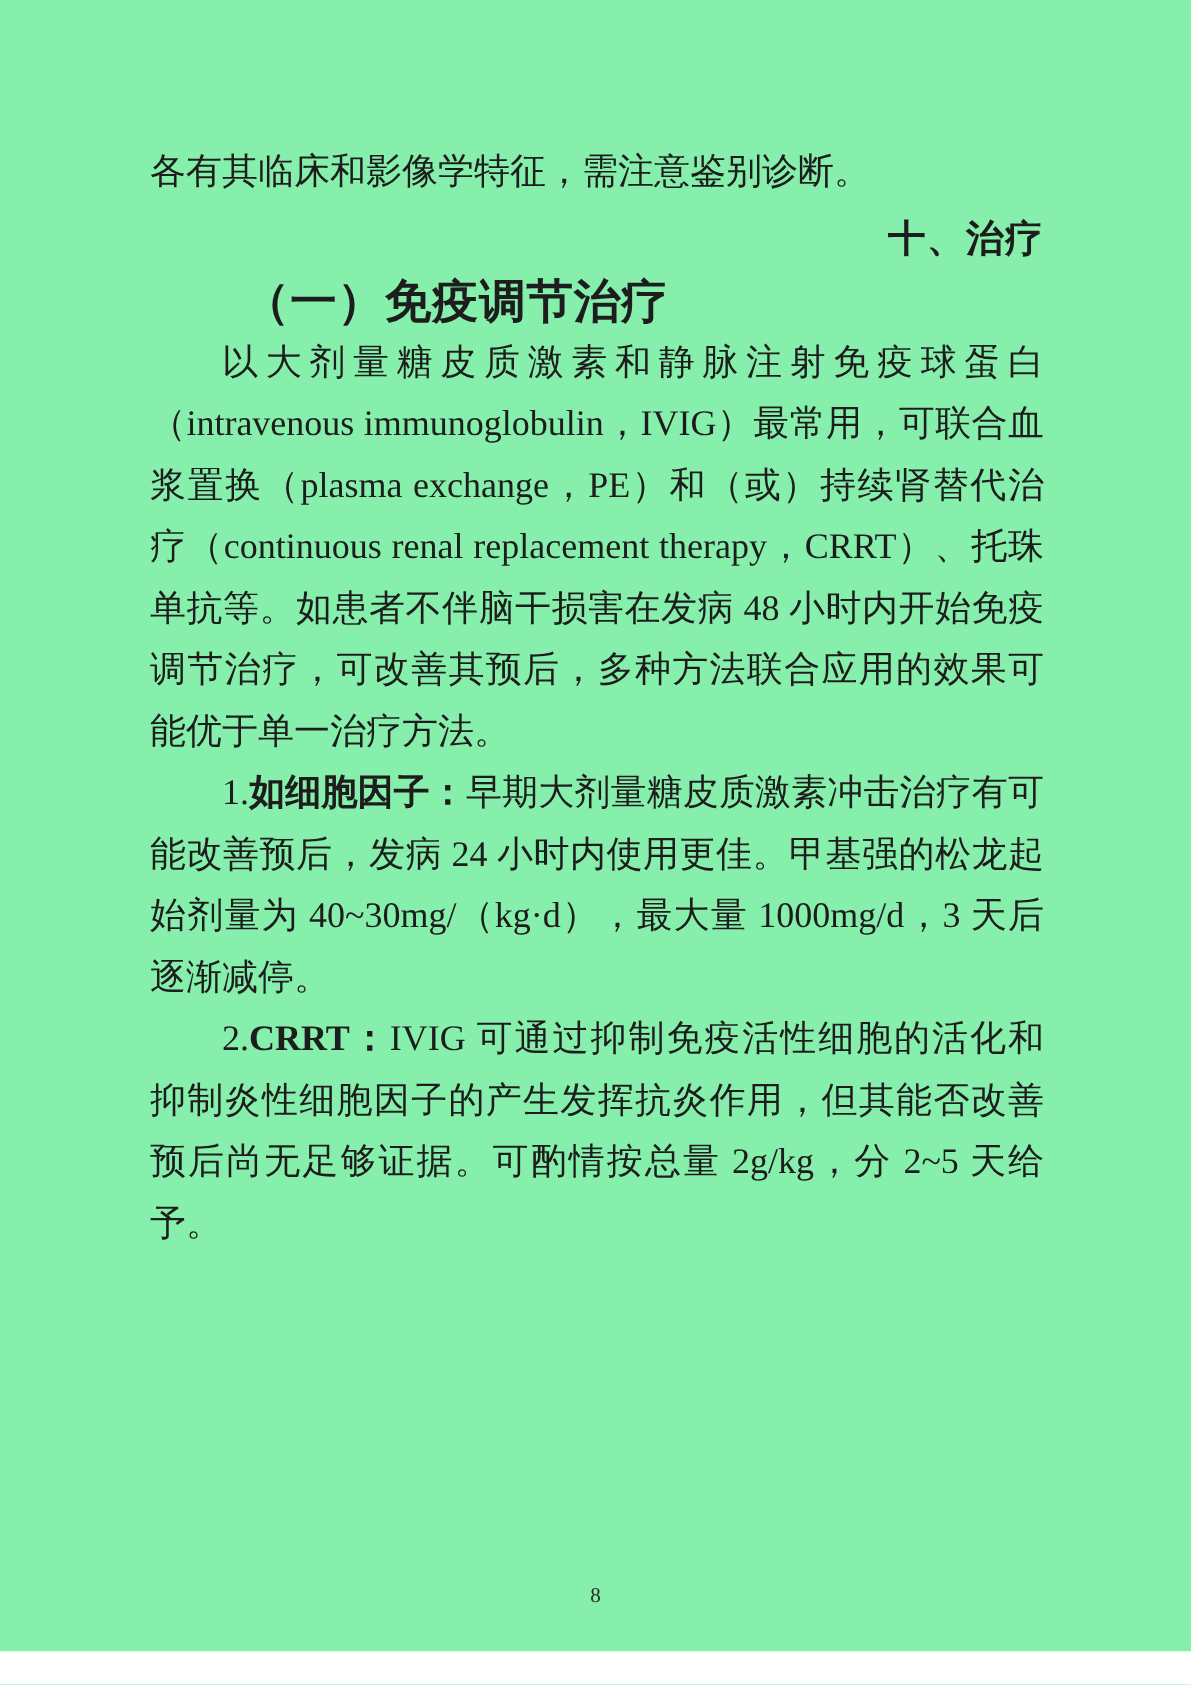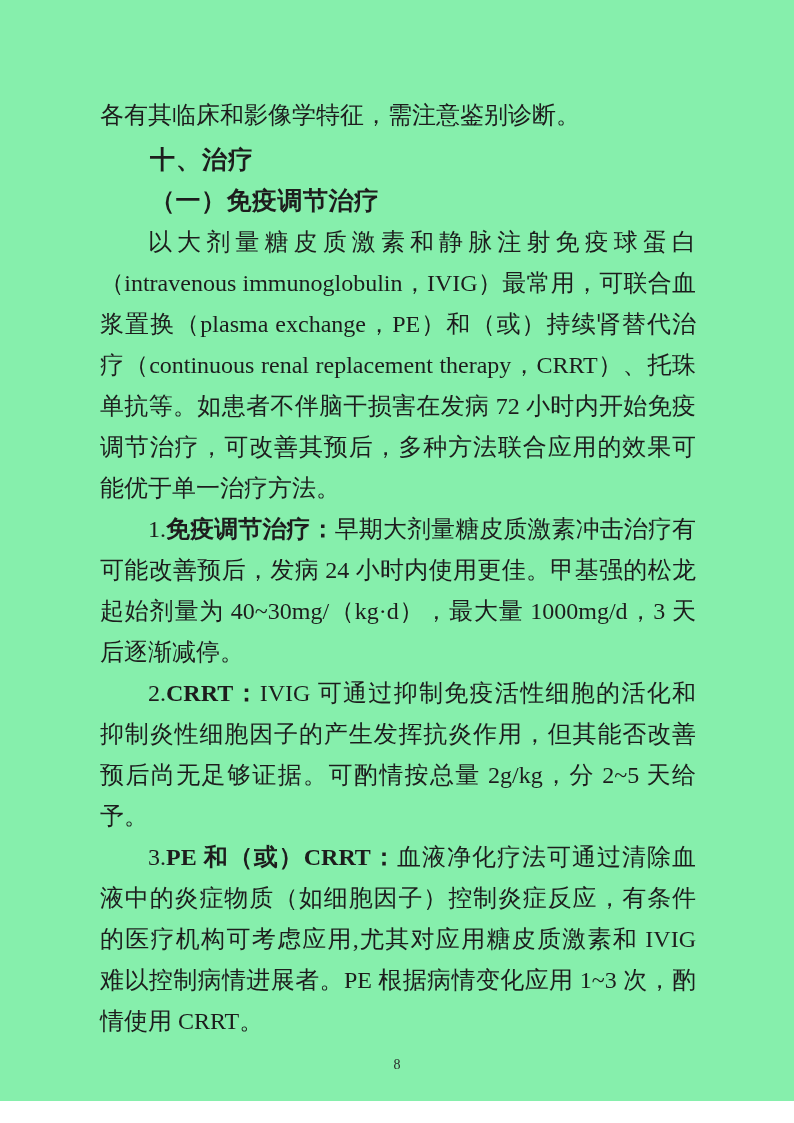--- a/index.html
+++ b/index.html
@@ -35,24 +35,25 @@
     text-indent: 0;
   }
   .h-section {
     margin: 2px 0 0 0;
     font-size: 25px;
     line-height: 42px;
     font-weight: bold;
     text-indent: 2em;
     font-family: "Liberation Sans", "DejaVu Sans", sans-serif;
     letter-spacing: 1px;
+    text-align: right;
   }
   .h-sub {
     margin: 0;
-    font-size: 25px;
+    font-size: 31px;
     line-height: 42px;
     font-weight: bold;
     text-indent: 2em;
     letter-spacing: 0.5px;
   }
   .item-num {
     font-weight: normal;
   }
   .item-label {
     font-weight: bold;
@@ -76,26 +77,25 @@
 <div class="page">
   <div class="content">
 
     <p class="para no-indent">各有其临床和影像学特征，需注意鉴别诊断。</p>
 
     <h2 class="h-section">十、治疗</h2>
 
 
     <h3 class="h-sub">（一）免疫调节治疗</h3>
 
-    <p class="para">以大剂量糖皮质激素和静脉注射免疫球蛋白（intravenous immunoglobulin，IVIG）最常用，可联合血浆置换（plasma exchange，PE）和（或）持续肾替代治疗（continuous renal replacement therapy，CRRT）、托珠单抗等。如患者不伴脑干损害在发病 72 小时内开始免疫调节治疗，可改善其预后，多种方法联合应用的效果可能优于单一治疗方法。</p>
+    <p class="para">以大剂量糖皮质激素和静脉注射免疫球蛋白（intravenous immunoglobulin，IVIG）最常用，可联合血浆置换（plasma exchange，PE）和（或）持续肾替代治疗（continuous renal replacement therapy，CRRT）、托珠单抗等。如患者不伴脑干损害在发病 48 小时内开始免疫调节治疗，可改善其预后，多种方法联合应用的效果可能优于单一治疗方法。</p>
 
-    <p class="para"><span class="item-num">1.</span><span class="item-label">免疫调节治疗：</span><span>早期大剂量糖皮质激素冲击治疗有可能改善预后，发病 24 小时内使用更佳。甲基强的松龙起始剂量为 40~30mg/（kg·d），最大量 1000mg/d，3 天后逐渐减停。</span></p>
+    <p class="para"><span class="item-num">1.</span><span class="item-label">如细胞因子：</span><span>早期大剂量糖皮质激素冲击治疗有可能改善预后，发病 24 小时内使用更佳。甲基强的松龙起始剂量为 40~30mg/（kg·d），最大量 1000mg/d，3 天后逐渐减停。</span></p>
 
     <p class="para"><span class="item-num">2.</span><span class="item-label">CRRT：</span><span>IVIG 可通过抑制免疫活性细胞的活化和抑制炎性细胞因子的产生发挥抗炎作用，但其能否改善预后尚无足够证据。可酌情按总量 2g/kg，分 2~5 天给予。</span></p>
 
-    <p class="para"><span class="item-num">3.</span><span class="item-label">PE 和（或）CRRT：</span><span>血液净化疗法可通过清除血液中的炎症物质（如细胞因子）控制炎症反应，有条件的医疗机构可考虑应用,尤其对应用糖皮质激素和 IVIG 难以控制病情进展者。PE 根据病情变化应用 1~3 次，酌情使用 CRRT。</span></p>
 
   </div>
 
   <div class="footer">
     <span class="page-num">8</span>
   </div>
 </div>
 
 </body></html>

